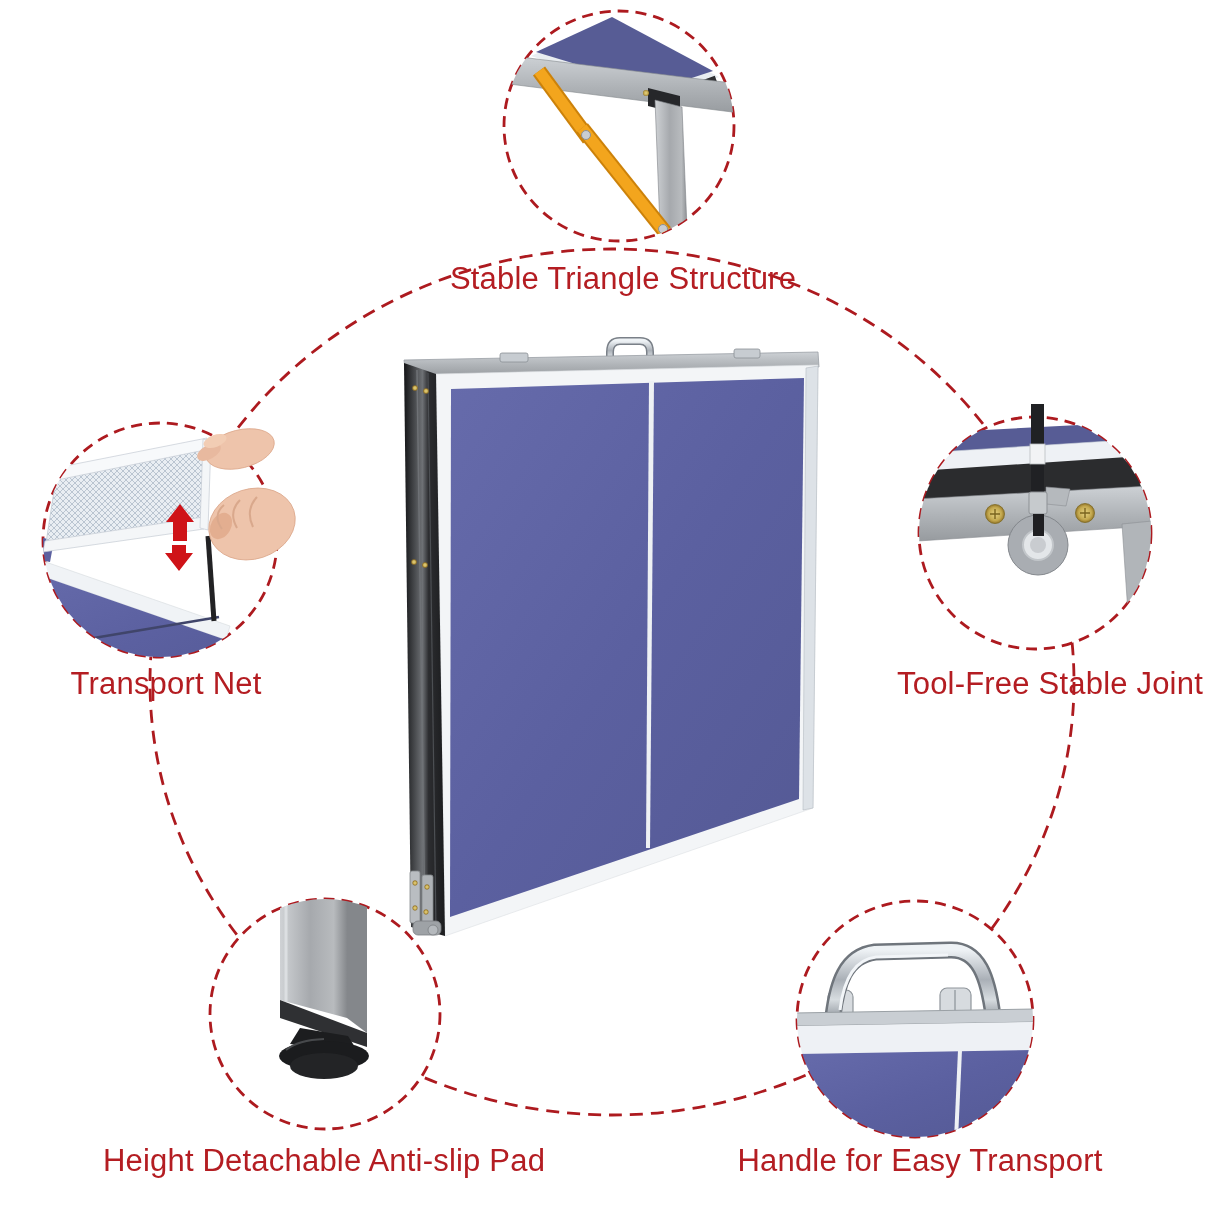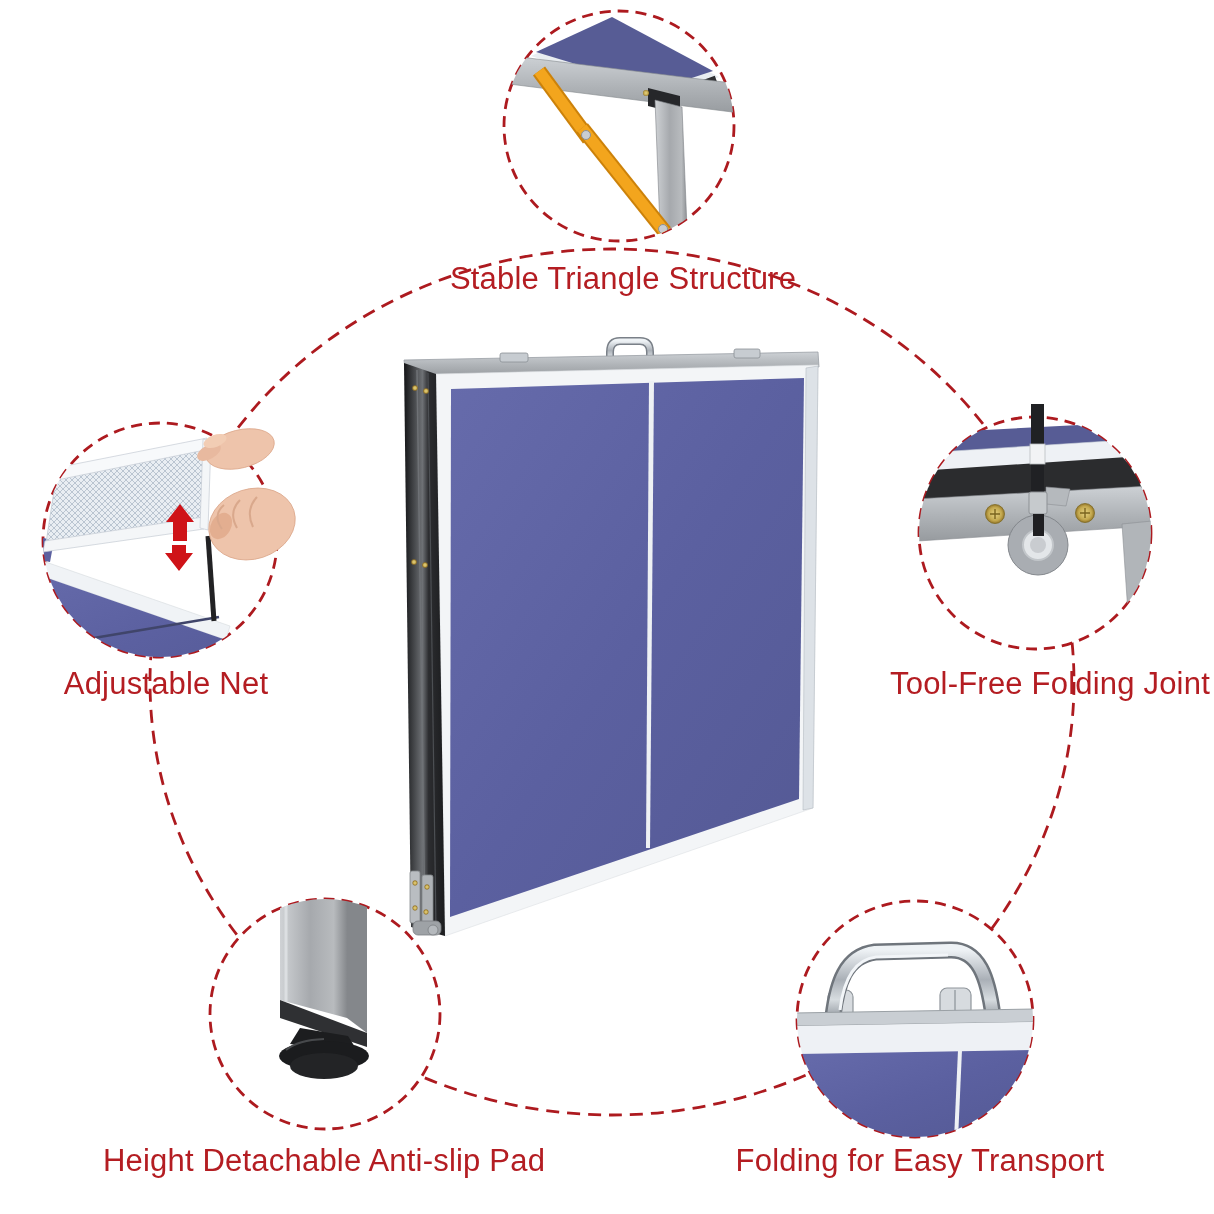--- a/index.html
+++ b/index.html
@@ -236,16 +236,16 @@
             <circle cx="426" cy="912" r="2.4"></circle>
         </g>
         <rect x="413" y="921" width="28" height="14" rx="5" fill="#9ea2a6" stroke="#7b7f83" stroke-width="0.8"></rect>
         <circle cx="433" cy="930" r="5" fill="#b5b9bd" stroke="#7b7f83" stroke-width="0.8"></circle>
       </g>
     </g>
   </g>
 </svg>
 
 <div class="callout-label lbl-top">Stable Triangle Structure</div>
-<div class="callout-label lbl-left">Adjustable Net</div>
-<div class="callout-label lbl-right">Tool-Free Folding Joint</div>
+<div class="callout-label lbl-left">Transport Net</div>
+<div class="callout-label lbl-right">Tool-Free Stable Joint</div>
 <div class="callout-label lbl-bl">Height Detachable Anti-slip Pad</div>
-<div class="callout-label lbl-br">Folding for Easy Transport</div>
+<div class="callout-label lbl-br">Handle for Easy Transport</div>
 
 </body></html>

